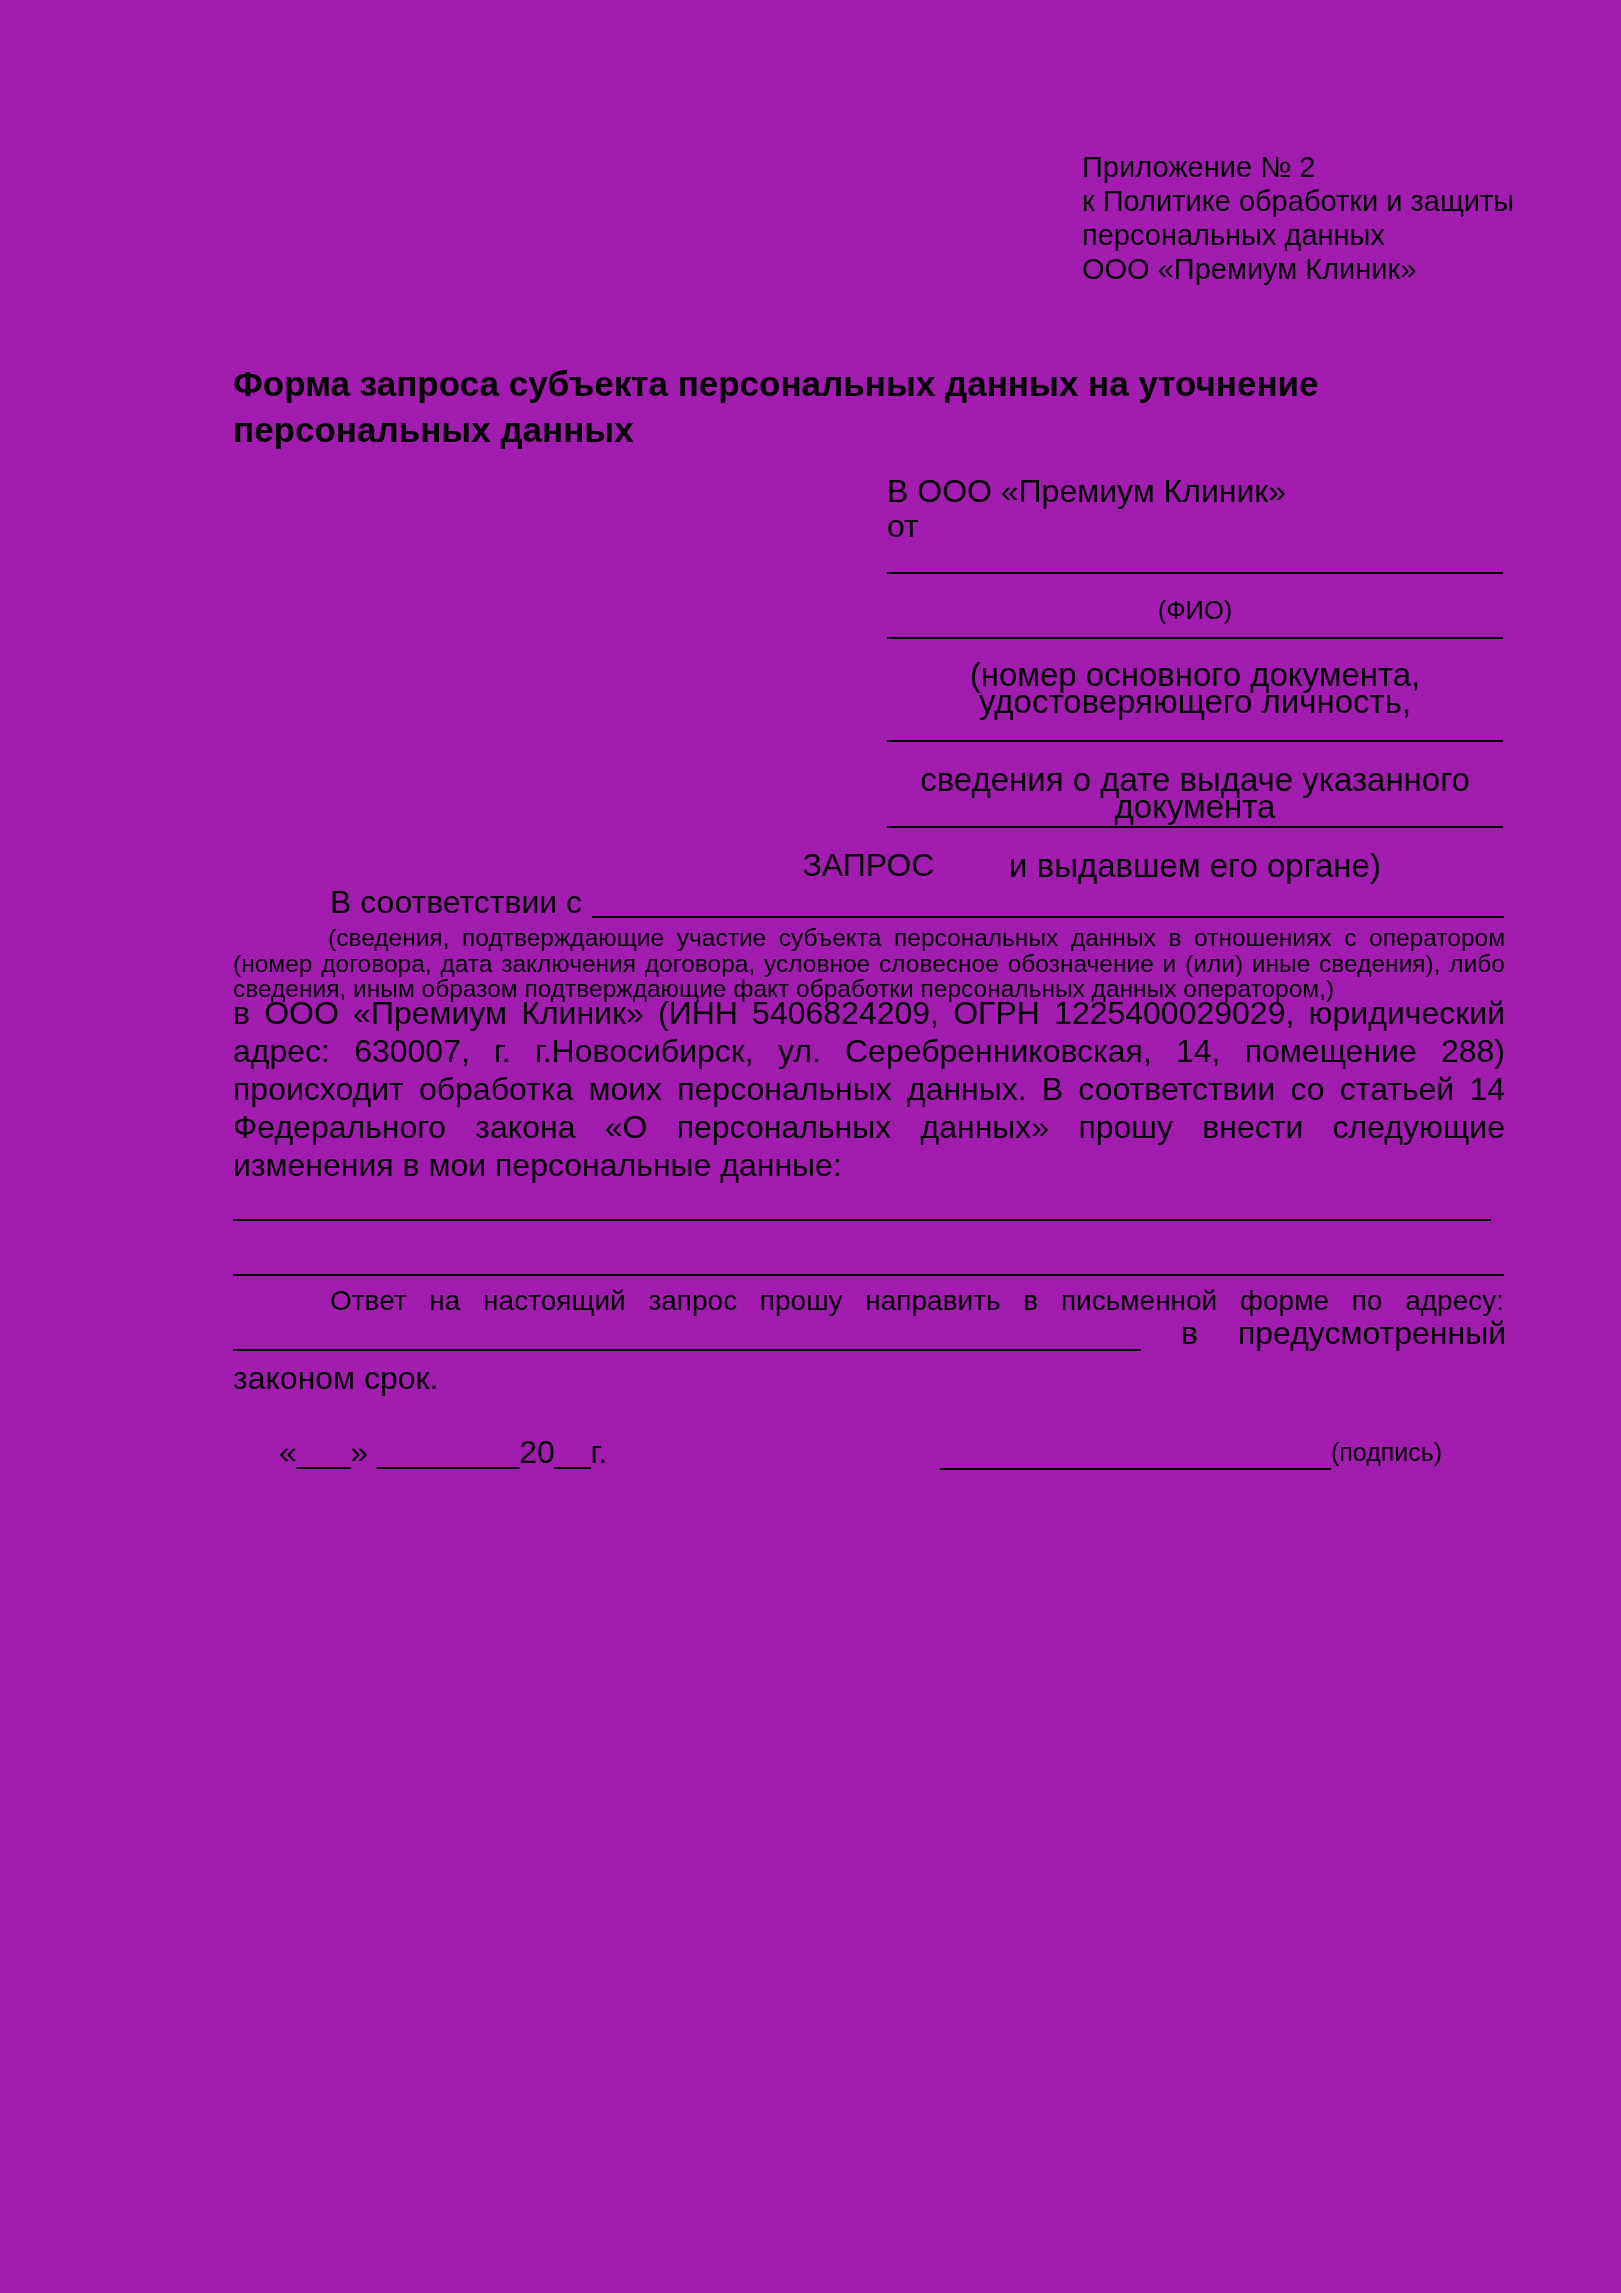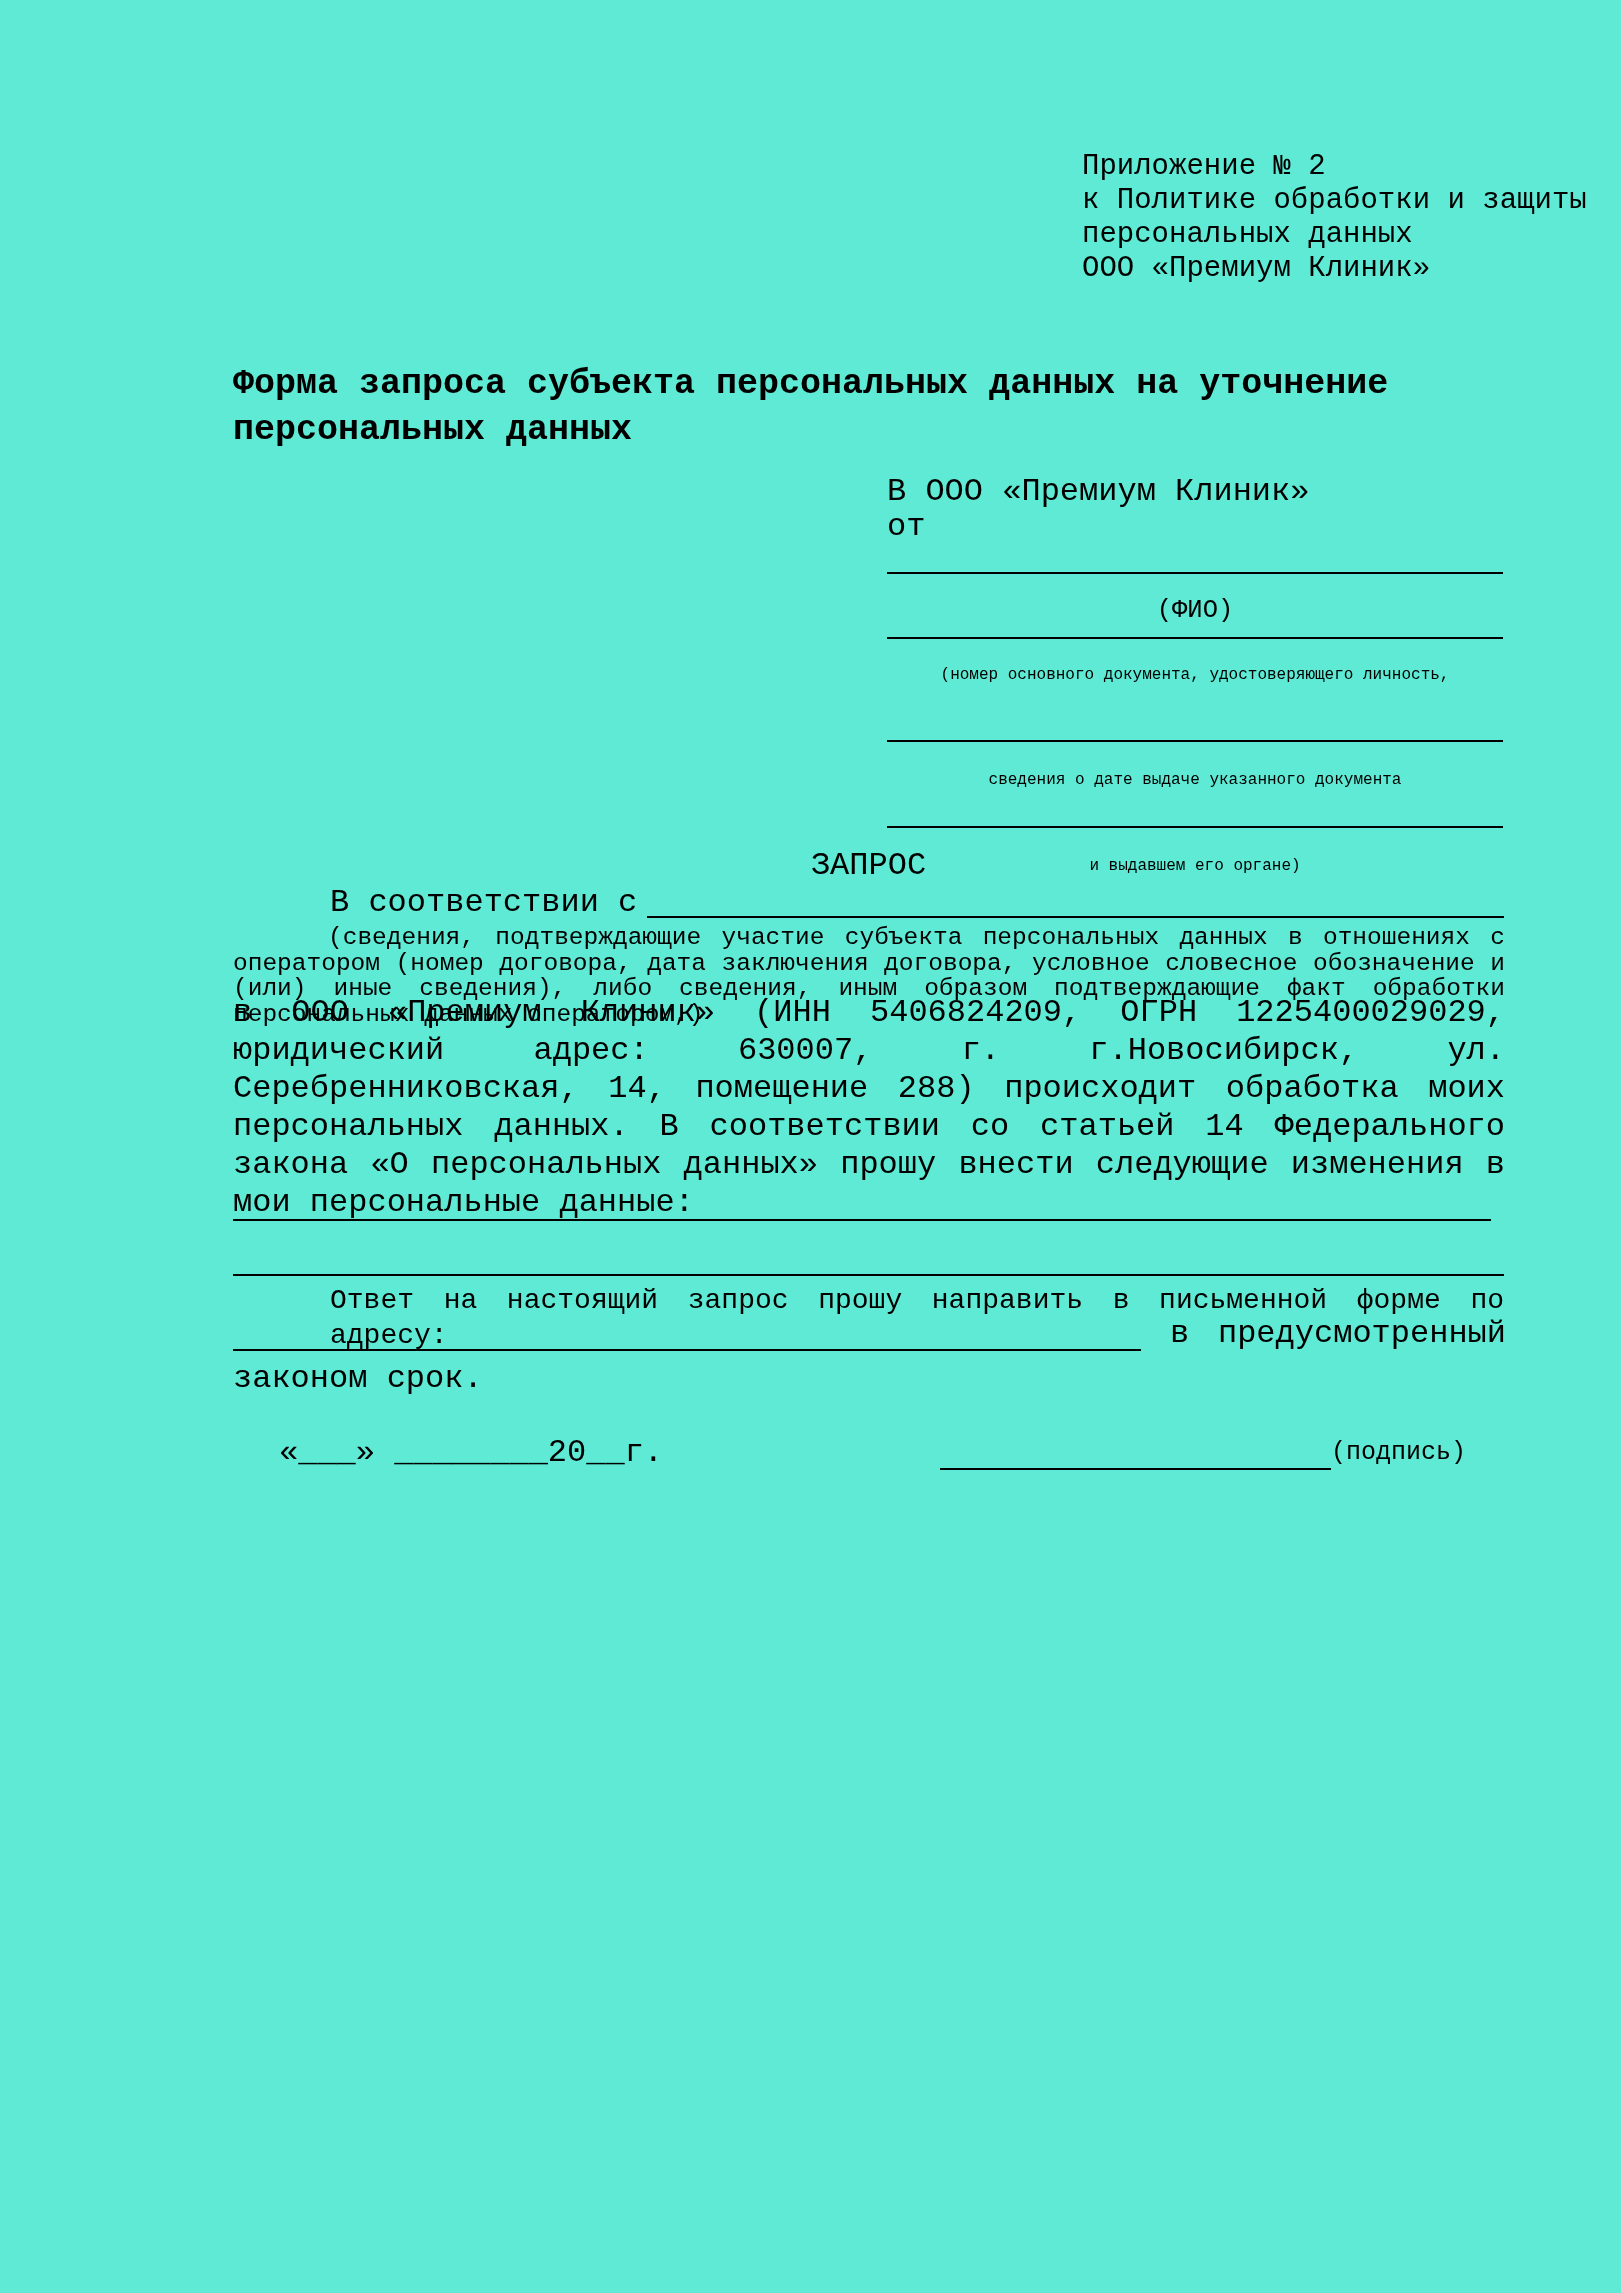--- a/index.html
+++ b/index.html
@@ -1,33 +1,33 @@
 <!DOCTYPE html>
 <html><head>
 <meta charset="utf-8">
 <style>
   html,body{margin:0;padding:0;background:#ffffff;}
   .page{
     position:relative;
     width:1621px;height:2294px;
-    background:#5eead4;
+    background:#a21caf;
     color:#000;
-    font-family:Liberation Mono, monospace;
+    font-family:Liberation Sans, sans-serif;
     overflow:hidden;
   }
   .abs{position:absolute;}
   .rule{position:absolute;border-bottom:2.9px solid #000;height:0;}
   .caption{position:absolute;text-align:center;margin-top:16px;}
 
   .annex{left:1082px;top:150px;font-size:29px;line-height:34px;}
   .doc-title{left:233px;top:361px;width:1271px;text-align:left;font-weight:700;font-size:35px;line-height:46px;}
 
   .addr{left:887px;top:474px;font-size:32px;line-height:35px;}
   .cap-fio{left:887px;top:580px;width:616px;font-size:25.5px;}
-  .cap-sm{left:887px;width:616px;font-size:16px;line-height:26.5px;}
+  .cap-sm{left:887px;width:616px;font-size:33px;line-height:26.5px;}
 
   .zapros{left:233px;top:847px;width:1271px;text-align:center;font-size:32px;}
 
   .intro-row{left:330px;top:885px;width:1174px;display:flex;font-size:32px;line-height:35px;}
   .intro-row .fill{flex:1;border-bottom:2.9px solid #000;margin-bottom:2px;margin-left:9.8px;}
 
   .fineprint{left:233px;top:925px;width:1272px;font-size:24.5px;line-height:25.5px;text-align:justify;text-indent:95px;}
 
   .mainpara{left:233px;top:994px;width:1272px;font-size:32px;line-height:38px;text-align:justify;}
 

